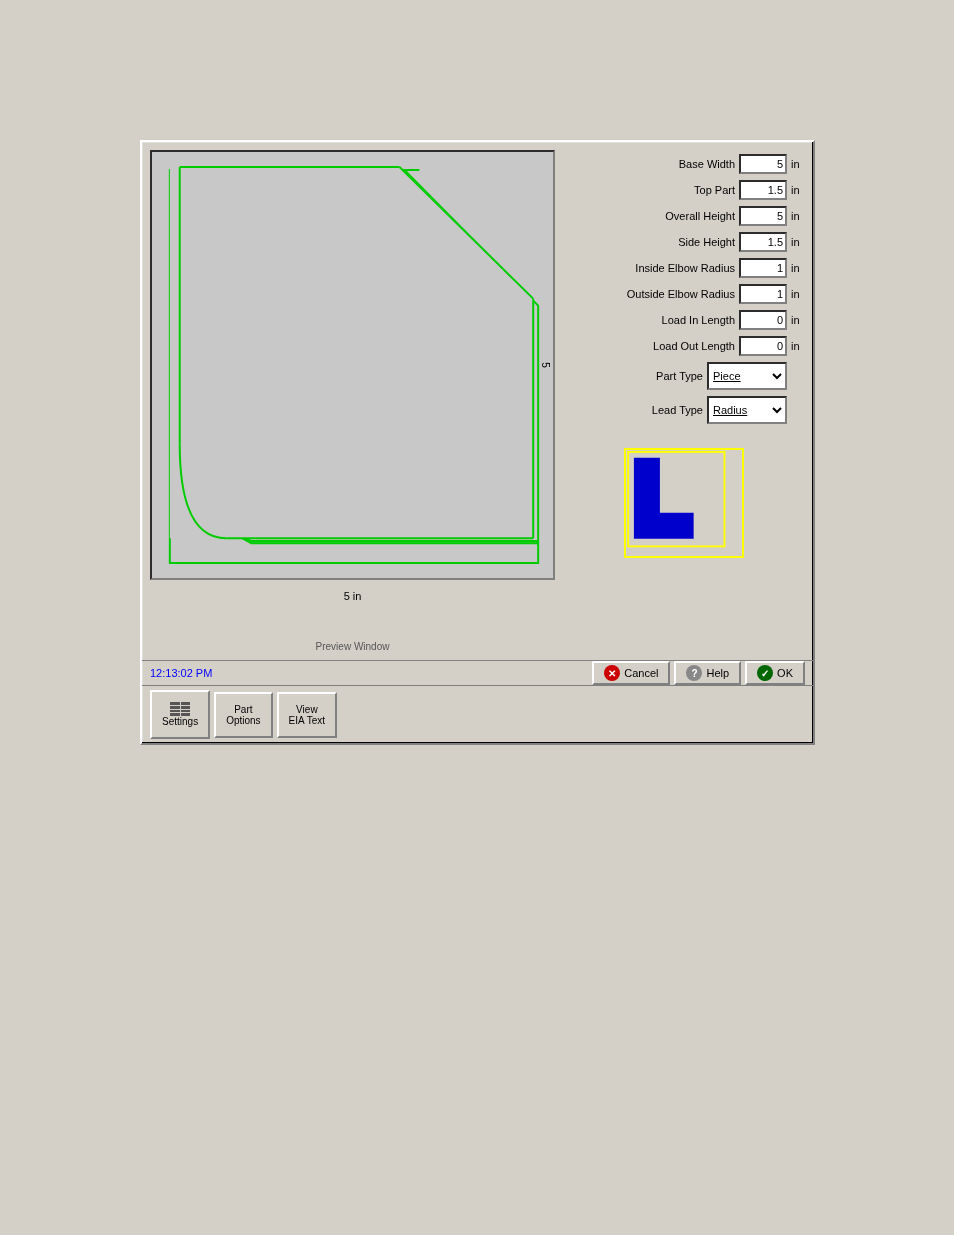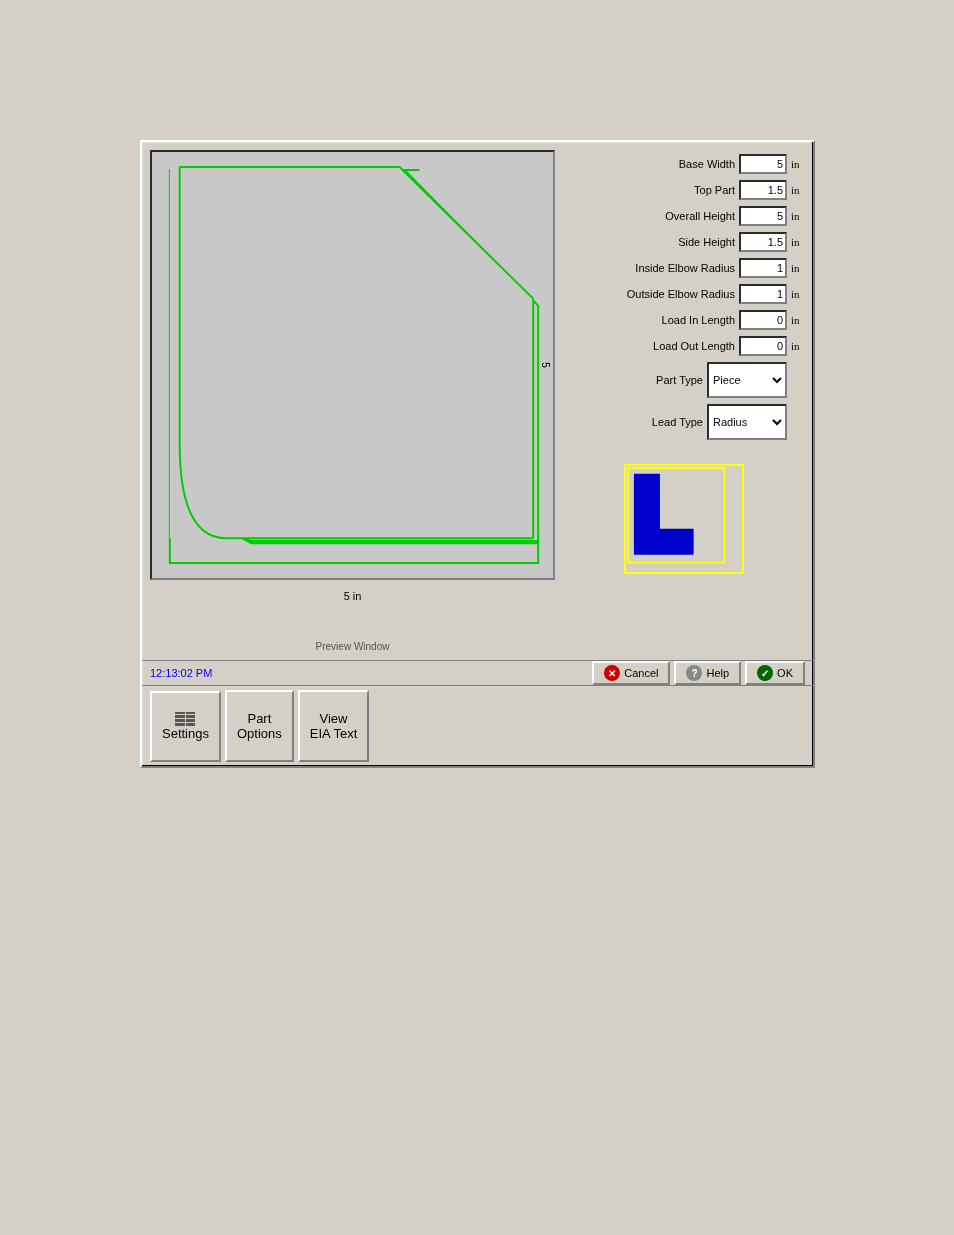--- a/index.html
+++ b/index.html
@@ -85,28 +85,28 @@
       background: #ffffff;
       font-size: 11px;
       text-align: right;
       padding-right: 2px;
       padding-left: 2px;
     }
     .field-unit {
       font-size: 11px;
       color: #000;
       width: 14px;
-      font-family: Liberation Serif, serif;
     }
     .field-select {
-      height: 36px;
+      height: 28px;
       border: 2px inset #808080;
       background: #ffffff;
       font-size: 11px;
       width: 80px;
+      text-decoration: underline;
     }
     
     .thumbnail-area {
       margin-top: 8px;
       width: 120px;
       height: 110px;
       border: 2px solid #ffff00;
       background: #d4d0c8;
       position: relative;
       align-self: center;
@@ -162,25 +162,25 @@
       display: flex;
       align-items: center;
       padding: 4px 8px;
       gap: 4px;
       border-top: 1px solid #808080;
     }
     .toolbar-btn {
       display: flex;
       flex-direction: column;
       align-items: center;
-      padding: 19px 10px;
+      padding: 10px 10px;
       background: #d4d0c8;
       border: 2px solid;
       border-color: #ffffff #808080 #808080 #ffffff;
-      font-size: 13px;
+      font-size: 10px;
       cursor: pointer;
       min-width: 55px;
       justify-content: flex-end;
     }
     .settings-icon {
       display: grid;
       grid-template-columns: 1fr 1fr;
       gap: 1px;
       width: 20px;
       height: 14px;

